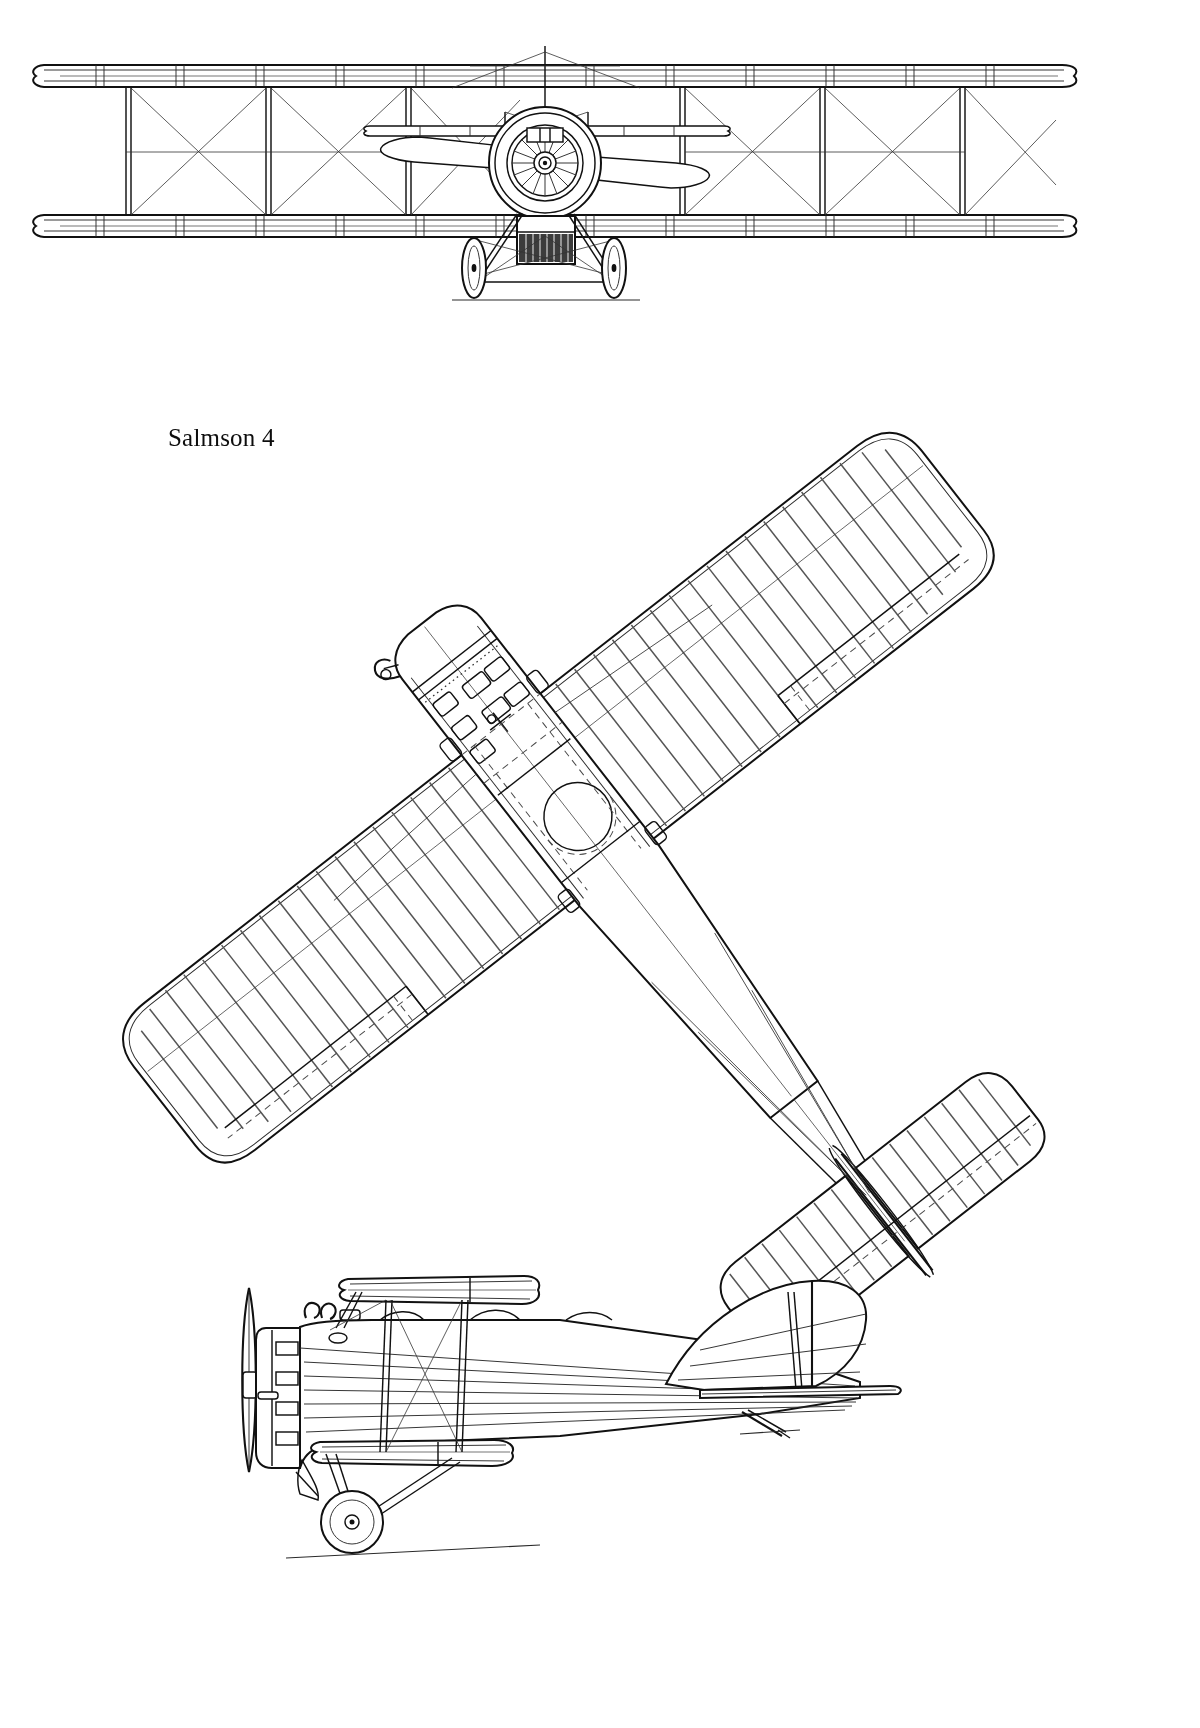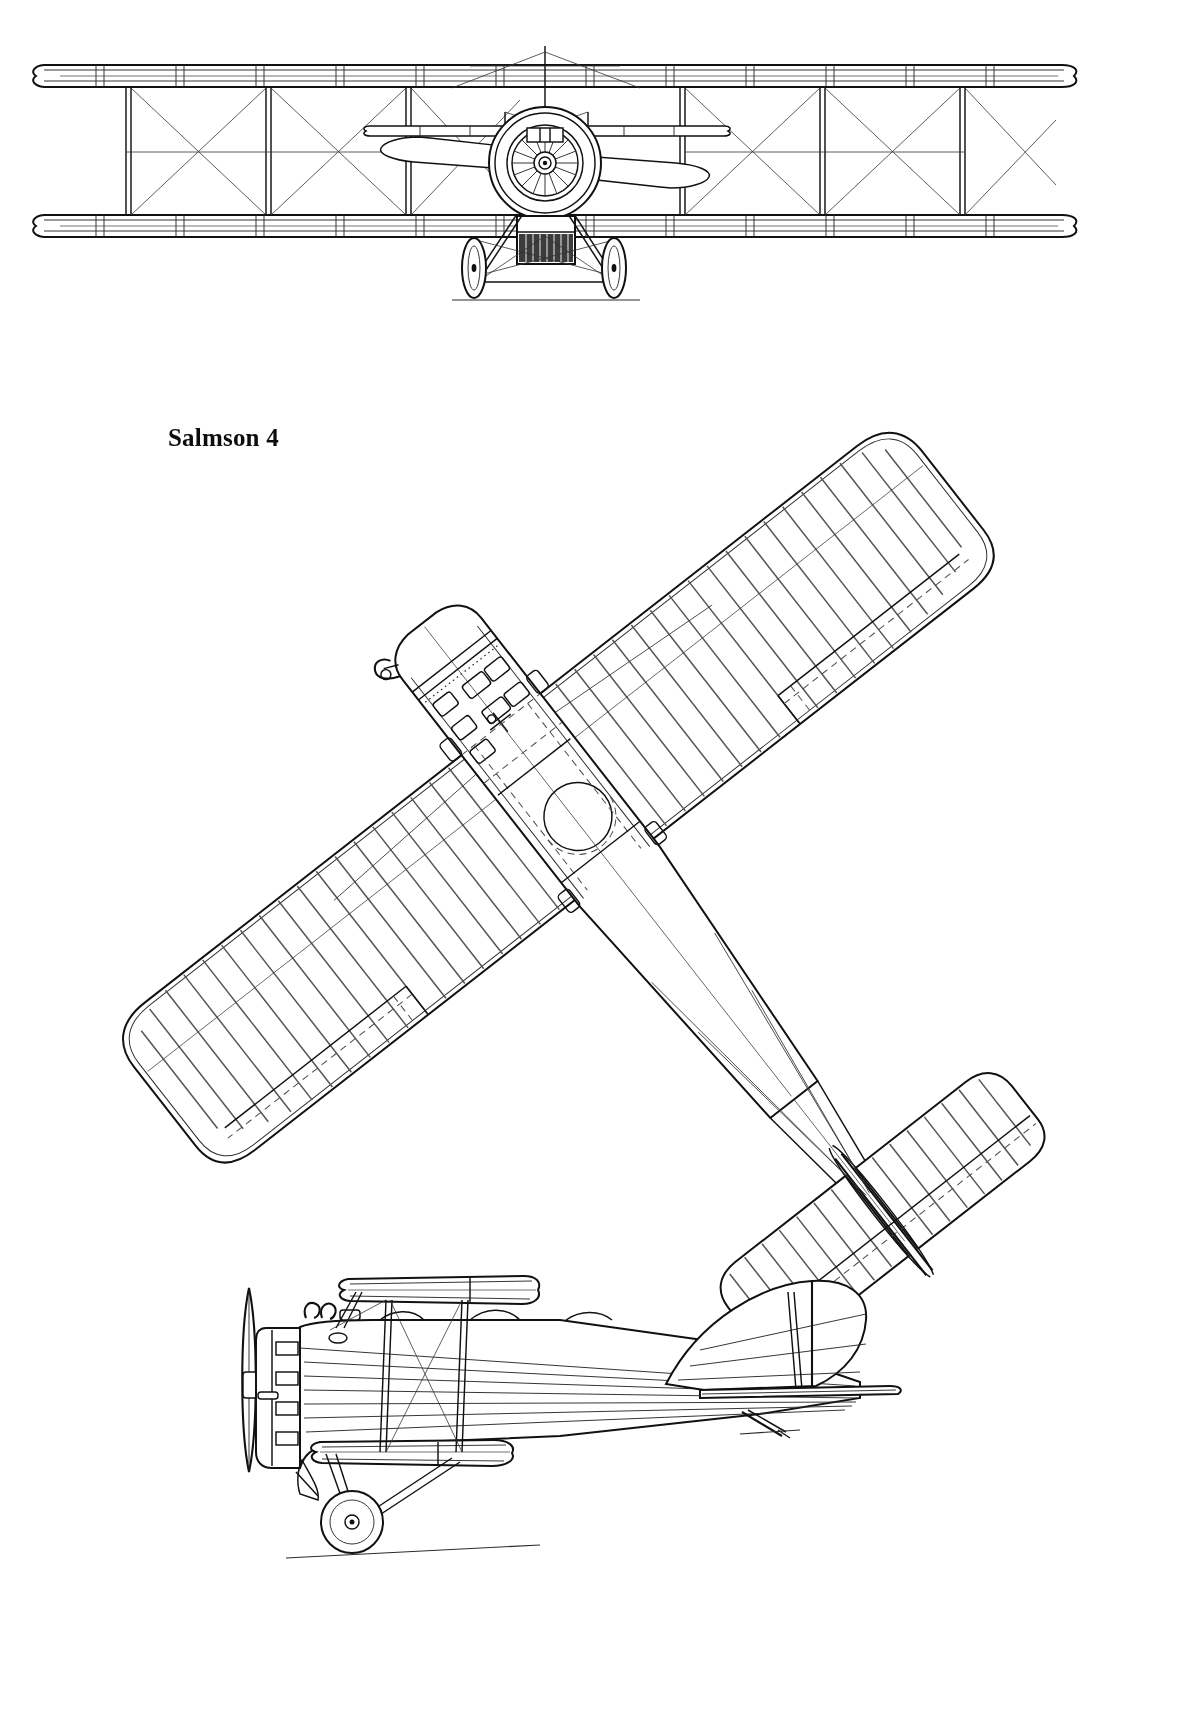--- a/index.html
+++ b/index.html
@@ -19,21 +19,21 @@
     position: absolute;
     inset: 0;
     width: 1200px;
     height: 1728px;
   }
   .caption {
     position: absolute;
     left: 168px;
     top: 424px;
     font-family: "Liberation Serif", serif;
-    font-weight: bold;
+    font-weight: normal;
     font-size: 25px;
     letter-spacing: 0.2px;
     color: #0d0d0d;
     white-space: nowrap;
   }
   svg { display: block; }
   .ln  { fill: none; stroke: #111111; stroke-width: 1.45; }
   .ln2 { fill: none; stroke: #111111; stroke-width: 2.1; }
   .thin{ fill: none; stroke: #2b2b2b; stroke-width: 0.95; }
   .hair{ fill: none; stroke: #3a3a3a; stroke-width: 0.7; }

